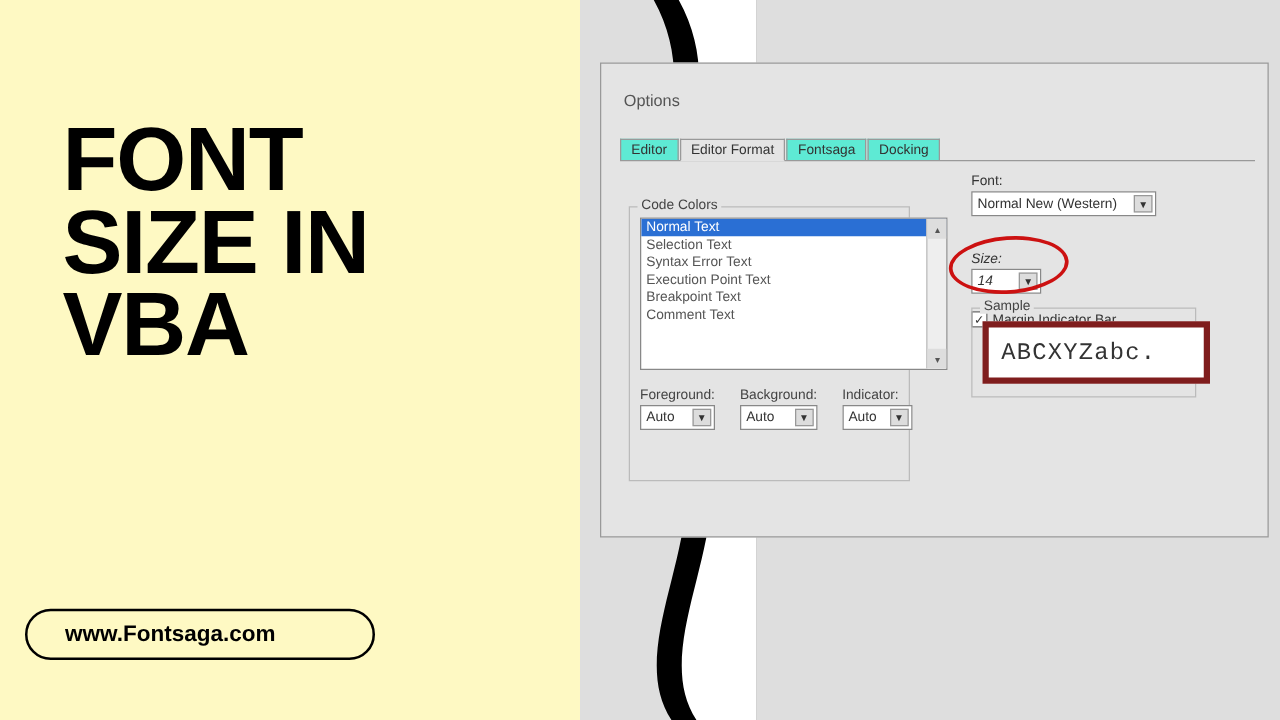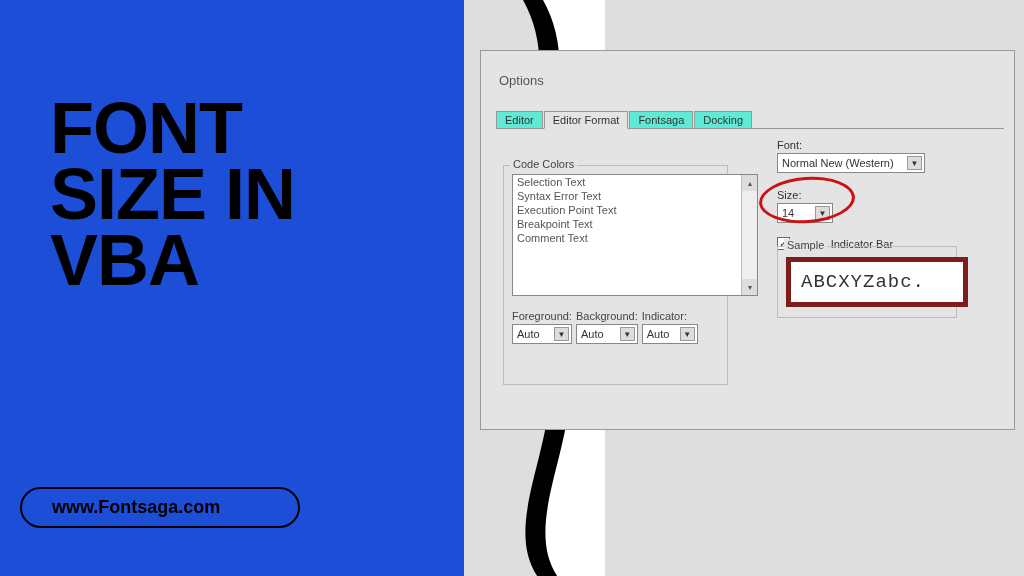--- a/index.html
+++ b/index.html
@@ -8,21 +8,21 @@
     height: 576px;
     background: #fff;
     font-family: Arial, sans-serif;
     position: relative;
     overflow: hidden;
   }
   .left-panel {
     position: absolute;
     left: 0; top: 0;
     width: 490px; height: 576px;
-    background: #1d4ed8;
+    background: #fef9c3;
   }
   .hero-title {
     position: absolute;
     top: 95px; left: 50px;
     font-size: 72px;
     font-weight: 900;
     line-height: 0.92;
     letter-spacing: -1px;
     color: #000;
   }
@@ -131,21 +131,21 @@
     position: absolute;
     left:0; width:16px; height:16px;
     background:#ddd;
     display:flex; align-items:center; justify-content:center;
     color:#555; font-size:8px;
   }
   .colors-row {
     position: absolute;
     left: 8px; top: 144px;
     display: flex;
-    gap: 4px;
+    gap: 20px;
   }
   .color-ctl {
     display: flex; flex-direction: column;
   }
   .color-ctl label {
     font-size: 11px; color: #444; margin-bottom: 2px;
   }
   .combo {
     display:inline-flex; align-items:center;
     background:#fff; border:1px solid #888;
@@ -162,21 +162,21 @@
   }
   .right-group {
     position: absolute;
     top: 88px; left: 296px; width: 225px;
   }
   .font-label, .size-label {
     font-size: 11px; color:#333;
   }
   .font-combo { width: 148px; margin-top:2px; }
   .size-combo { width: 50px; margin-top:2px; }
-  .size-area { margin-top:16px; position:relative; }
+  .size-area { margin-top:28px; position:relative;font-style:italic; }
   .ellipse {
     position:absolute;
     border: 3px solid #c11;
     border-radius: 50%;
     transform: rotate(-4deg);
     pointer-events:none;
   }
   .check-row {
     margin-top:14px; display:flex; align-items:center; gap:4px;
     font-size:11px; color:#333;
@@ -228,20 +228,21 @@
   <div class="tabs">
     <div class="tab">Editor</div>
     <div class="tab active">Editor Format</div>
     <div class="tab">Fontsaga</div>
     <div class="tab">Docking</div>
   </div>
 
   <div class="group code-colors-group">
     <div class="group-label">Code Colors</div>
     <div class="listbox">
+      <div class="list-item sel">Normal Text</div>
       <div class="list-item">Selection Text</div>
       <div class="list-item">Syntax Error Text</div>
       <div class="list-item">Execution Point Text</div>
       <div class="list-item">Breakpoint Text</div>
       <div class="list-item">Comment Text</div>
       <div class="list-scroll">
         <div class="scroll-arrow" style="top:0">▴</div>
         <div class="scroll-arrow" style="bottom:0">▾</div>
       </div>
     </div>

